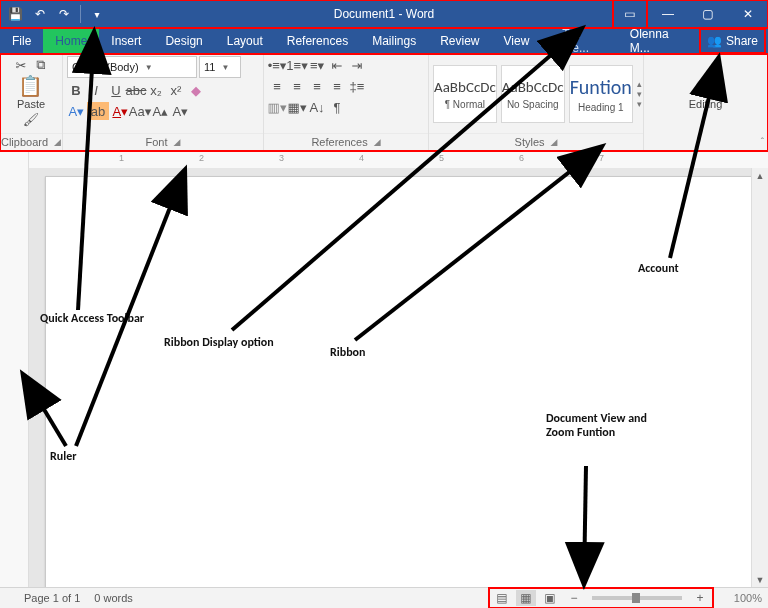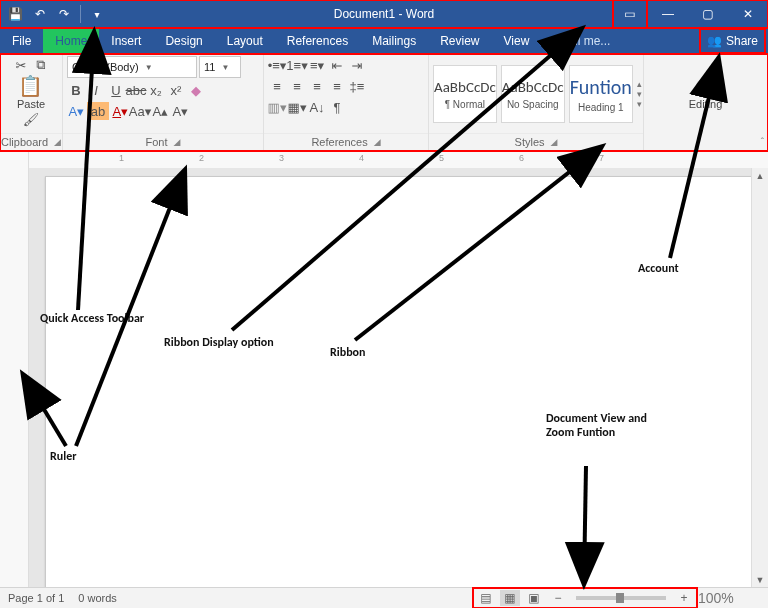--- a/index.html
+++ b/index.html
@@ -42,27 +42,27 @@
 .ruler-area .gutter{width:28px;border-right:1px solid #ddd}
 .ruler-area .ruler{flex:1;position:relative;font-size:9px;color:#999}
 .ruler .tick{position:absolute;top:2px}
 .doc-area{position:absolute;top:168px;left:0;right:0;bottom:20px;background:#e6e6e6;display:flex}
 .vruler{width:28px;background:#f8f8f8;border-right:1px solid #ddd}
 .page-wrap{flex:1;position:relative;overflow:hidden}
 .page{position:absolute;left:16px;top:8px;width:706px;height:900px;background:#fff;border:1px solid #c9c9c9;box-shadow:0 1px 2px rgba(0,0,0,.15)}
 .vscroll{width:16px;background:#f0f0f0;border-left:1px solid #ddd;display:flex;flex-direction:column;align-items:center}
 .vscroll .arrow{height:16px;width:100%;display:flex;align-items:center;justify-content:center;font-size:9px;color:#666}
 .statusbar{position:absolute;left:0;right:0;bottom:0;height:20px;background:#f3f3f3;border-top:1px solid #d4d4d4;display:flex;align-items:center;font-size:11px;color:#555}
-.statusbar .left{padding-left:8px;display:flex;gap:14px}
+.statusbar .left{padding-left:24px;display:flex;gap:14px}
 .statusbar .right{margin-left:auto;display:flex;align-items:center;height:100%}
 .zoom-box{border:2px solid red;height:18px;display:flex;align-items:center;padding:0 2px;gap:4px}
 .viewbtn{width:20px;height:16px;display:flex;align-items:center;justify-content:center;font-size:12px;color:#666}
 .slider{width:90px;height:4px;background:#c8c8c8;position:relative;margin:0 4px}
 .slider .thumb{position:absolute;left:40px;top:-3px;width:8px;height:10px;background:#888}
-.zoompct{width:48px;padding-right:22px;font-size:14px;color:#777}
+.zoompct{width:48px;text-align:right;padding-right:6px;font-size:11px;color:#777}
 
 .annot{position:absolute;font-family:Calibri,Arial;font-size:12px;font-weight:600;color:#111;line-height:1.15}
 svg.arrows{position:absolute;top:0;left:0;pointer-events:none}
 </style>
 </head>
 <body>
 
 <div class="titlebar">
   <div class="qat">
     <span class="ico">💾</span>
@@ -87,20 +87,21 @@
   <div class="tab active">Home</div>
   <div class="tab">Insert</div>
   <div class="tab">Design</div>
   <div class="tab">Layout</div>
   <div class="tab">References</div>
   <div class="tab">Mailings</div>
   <div class="tab">Review</div>
   <div class="tab">View</div>
   <div class="tab tell">♀ <span>Tell me...</span></div>
   <div class="spacer"></div>
+  <div class="tab">Olenna M...</div>
   <div class="share-box">
     <span style="margin-right:4px">👥</span>
     <span>Share</span>
   </div>
 </div>
 
 <div class="ribbon">
   <div class="group clipboard">
     <div class="group-body" style="flex-direction:column;gap:0">
       <div class="row">

